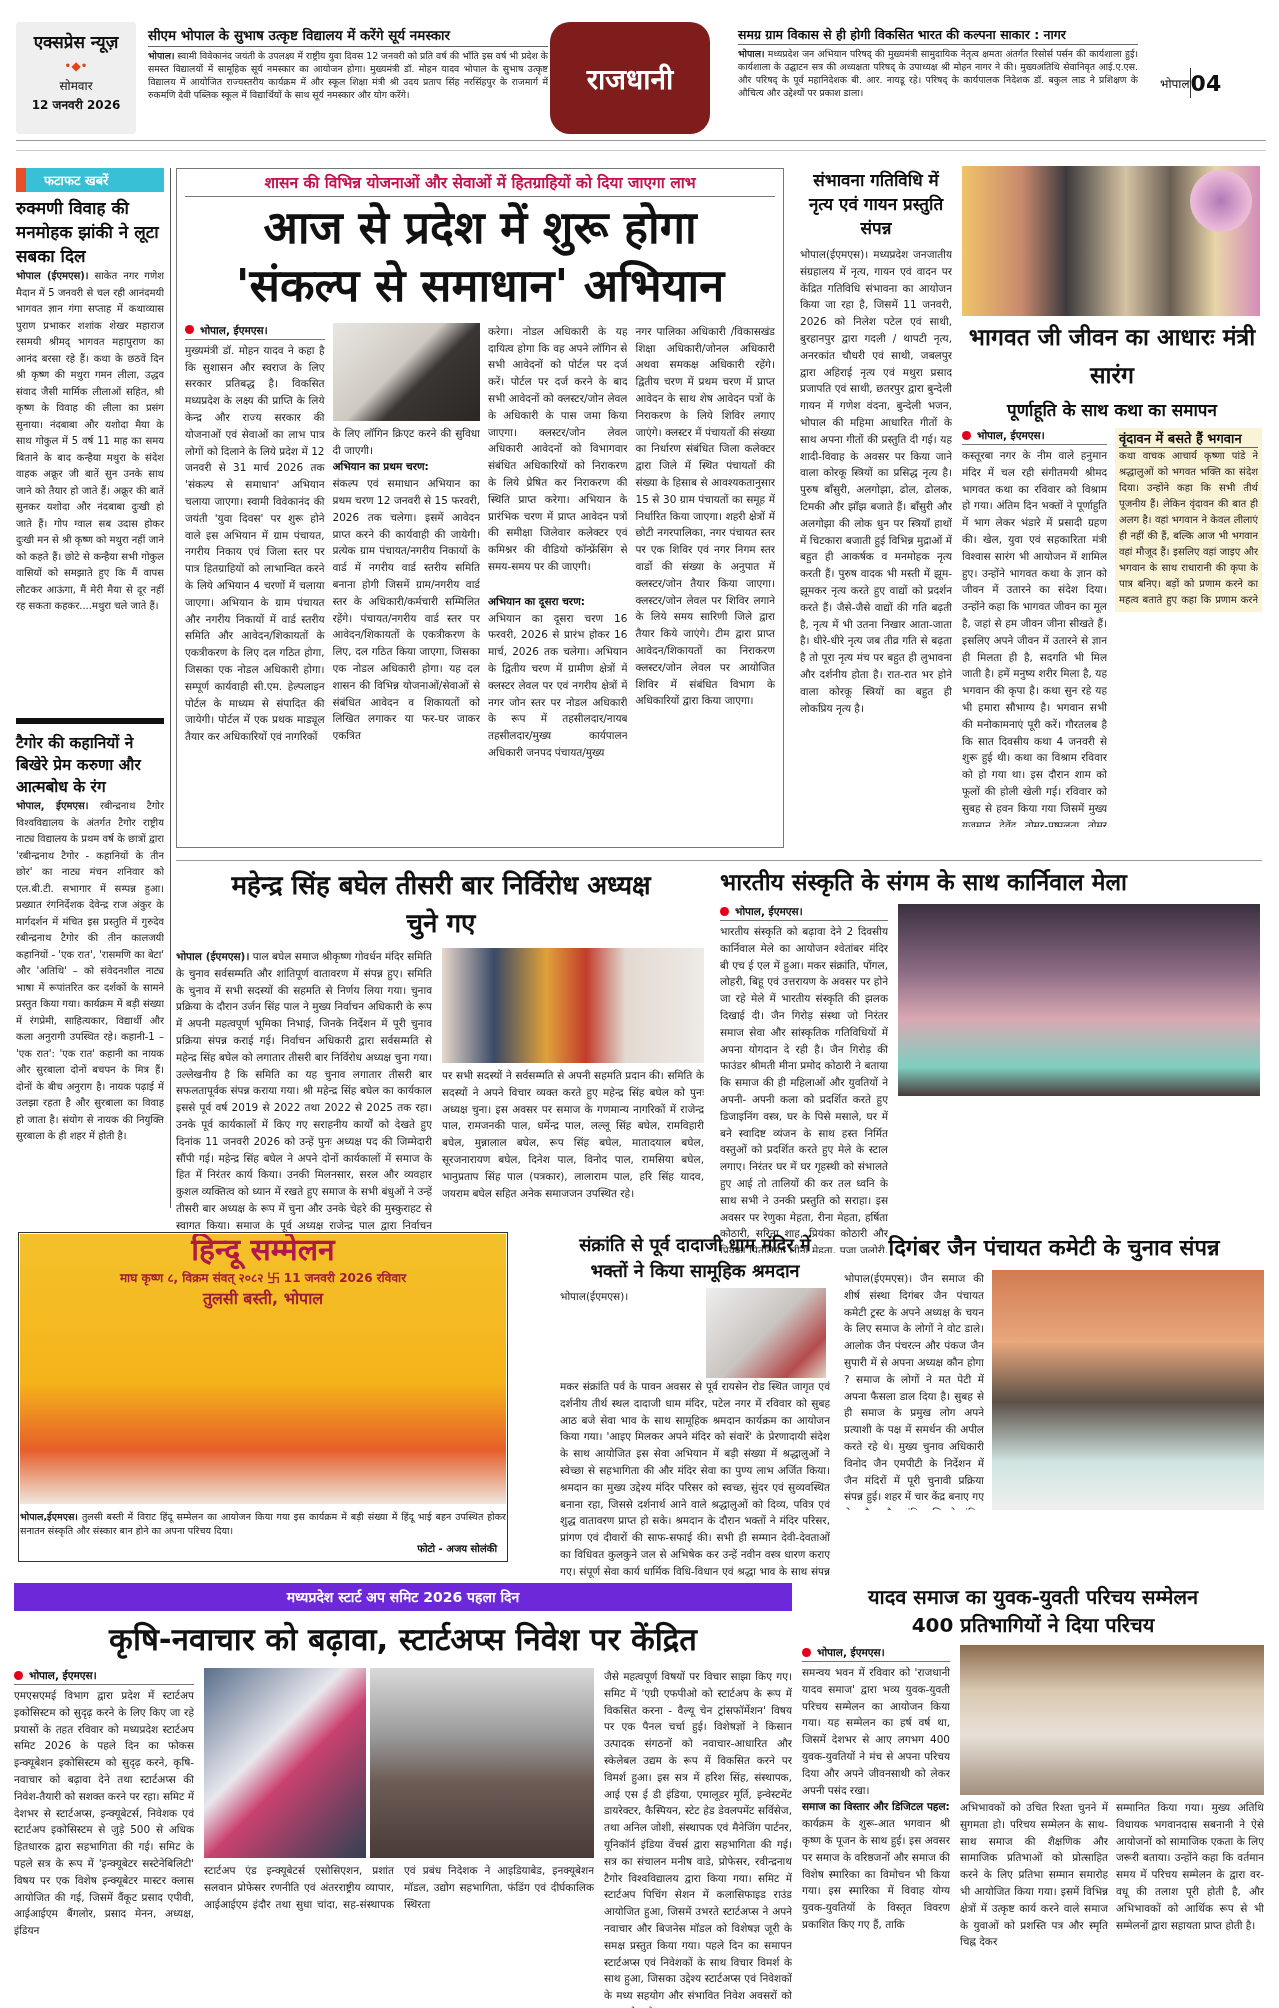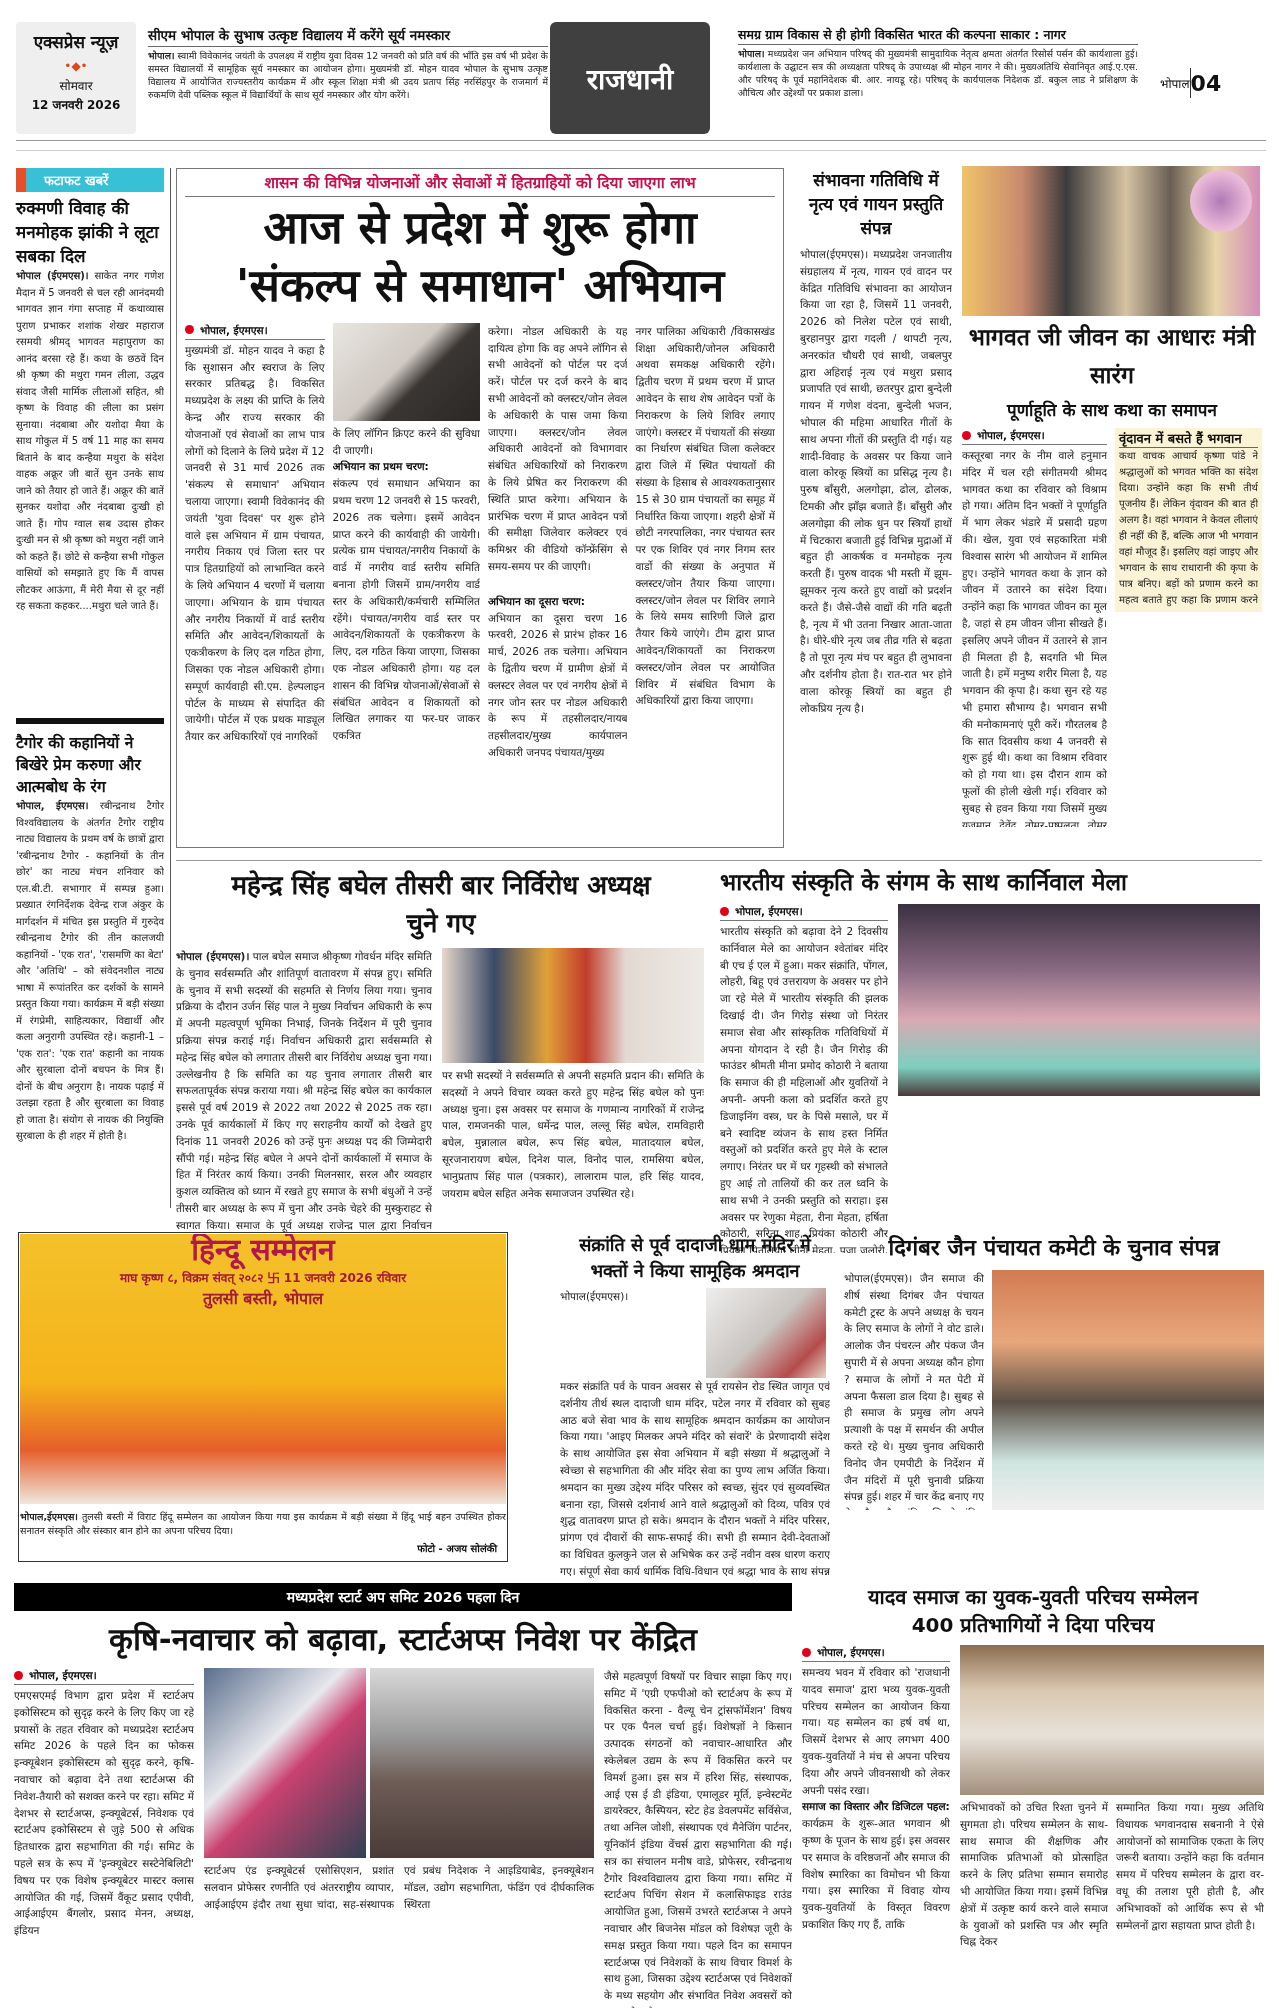--- a/index.html
+++ b/index.html
@@ -22,21 +22,21 @@
   <div style="color:#e0461b;font-size:12px;margin-top:6px">•◆•</div>
   <div style="font-size:12px;margin-top:4px">सोमवार</div>
   <div style="font-size:12px;font-weight:700;margin-top:2px">12 जनवरी 2026</div>
 </div>
 
 <div class="abs" style="left:148px;top:28px;width:400px">
   <div class="hd" style="font-size:13.5px;border-bottom:1px solid #666;padding-bottom:2px">सीएम भोपाल के सुभाष उत्कृष्ट विद्यालय में करेंगे सूर्य नमस्कार</div>
   <div class="txt" style="font-size:9.3px;line-height:13px;margin-top:2px"><b>भोपाल।</b> <span>स्वामी विवेकानंद जयंती के उपलक्ष्य में राष्ट्रीय युवा दिवस 12 जनवरी को प्रति वर्ष की भाँति इस वर्ष भी प्रदेश के समस्त विद्यालयों में सामूहिक सूर्य नमस्कार का आयोजन होगा। मुख्यमंत्री डॉ. मोहन यादव भोपाल के सुभाष उत्कृष्ट विद्यालय में आयोजित राज्यस्तरीय कार्यक्रम में और स्कूल शिक्षा मंत्री श्री उदय प्रताप सिंह नरसिंहपुर के राजमार्ग में रुकमणि देवी पब्लिक स्कूल में विद्यार्थियों के साथ सूर्य नमस्कार और योग करेंगे।</span></div>
 </div>
 
-<div class="abs" style="left:550px;top:22px;width:160px;height:112px;background:#404040;border-radius:6px;color:#fff;display:flex;align-items:center;justify-content:center">
+<div class="abs" style="left:550px;top:22px;width:160px;height:112px;background:#7f1d1d;border-radius:20px;color:#fff;display:flex;align-items:center;justify-content:center">
   <span style="font-size:28px;font-weight:700">राजधानी</span>
 </div>
 
 <div class="abs" style="left:738px;top:28px;width:400px">
   <div class="hd" style="font-size:12.5px;border-bottom:1px solid #666;padding-bottom:2px">समग्र ग्राम विकास से ही होगी विकसित भारत की कल्पना साकार : नागर</div>
   <div class="txt" style="font-size:9.3px;line-height:13px;margin-top:2px"><b>भोपाल।</b> <span>मध्यप्रदेश जन अभियान परिषद् की मुख्यमंत्री सामुदायिक नेतृत्व क्षमता अंतर्गत रिसोर्स पर्सन की कार्यशाला हुई। कार्यशाला के उद्घाटन सत्र की अध्यक्षता परिषद् के उपाध्यक्ष श्री मोहन नागर ने की। मुख्यअतिथि सेवानिवृत आई.ए.एस. और परिषद् के पूर्व महानिदेशक बी. आर. नायडू रहे। परिषद् के कार्यपालक निदेशक डॉ. बकुल लाड ने प्रशिक्षण के औचित्य और उद्देश्यों पर प्रकाश डाला।</span></div>
 </div>
 
 <div class="abs" style="left:1160px;top:68px;display:flex;align-items:center;gap:0">
   <span style="font-size:12px">भोपाल</span>
@@ -168,21 +168,21 @@
 
 <div class="abs" style="left:844px;top:1232px;width:420px">
   <div class="hd" style="font-size:22px;text-align:center;line-height:32px">दिगंबर जैन पंचायत कमेटी के चुनाव संपन्न</div>
   <div style="display:flex;gap:8px;margin-top:6px">
     <div class="txt" style="width:140px;height:240px"><span>भोपाल(ईएमएस)।</span> <span>जैन समाज की शीर्ष संस्था दिगंबर जैन पंचायत कमेटी ट्रस्ट के अपने अध्यक्ष के चयन के लिए समाज के लोगों ने वोट डाले। आलोक जैन पंचरत्न और पंकज जैन सुपारी में से अपना अध्यक्ष कौन होगा ? समाज के लोगों ने मत पेटी में अपना फैसला डाल दिया है। सुबह से ही समाज के प्रमुख लोग अपने प्रत्याशी के पक्ष में समर्थन की अपील करते रहे थे। मुख्य चुनाव अधिकारी विनोद जैन एमपीटी के निर्देशन में जैन मंदिरों में पूरी चुनावी प्रक्रिया संपन्न हुई। शहर में चार केंद्र बनाए गए थे- चौक जैन मंदिर, झिरनो मंदिर, हबीबगंज और जवाहर चौक जैन मंदिर में मतदान केंद्र बनाए गए थे। मुख्य चुनाव अधिकारी विनोद जैन एमपीटी ने बताया कि कुल 6557 सदस्यों ने से 4967 सदस्यों ने मताधिकार का प्रयोग किया, जो लगभग 76 प्रतिशत रहा। पर्यवेक्षक राकेश ओ एस डी चारों केन्द्रों के मतदान अधिकारी विनोद इंजिनियरद्व अमित जैनद्व मनोज एम के भारतद्व मुकेश जैन रहे। प्रवक्ता अंशुल जैन ने बताया सुबह देर दर्शन के बाद समाज के लोग वोट डालने आ रहे, रात में ही परिणाम आ जाएगी।</span></div>
     <div class="photo" style="width:272px;height:240px;background:linear-gradient(180deg,#d27b52 0%,#e9a77c 30%,#5b5046 55%,#cfe4e0 80%,#f0f0ee 100%)"></div>
   </div>
   <div class="txt" style="height:60px"></div>
 </div>
 
-<div class="abs" style="left:14px;top:1583px;width:778px;height:28px;background:#000000;color:#fff;text-align:center;font-size:14px;font-weight:700;line-height:28px">
+<div class="abs" style="left:14px;top:1583px;width:778px;height:28px;background:#6d28d9;color:#fff;text-align:center;font-size:14px;font-weight:700;line-height:28px">
   <span>मध्यप्रदेश स्टार्ट अप समिट 2026 पहला दिन</span>
 </div>
 <div class="abs" style="left:14px;top:1614px;width:778px">
   <div class="hd" style="font-size:31px;text-align:center;line-height:50px">कृषि-नवाचार को बढ़ावा, स्टार्टअप्स निवेश पर केंद्रित</div>
   <div style="display:flex;gap:10px;margin-top:4px">
     <div style="width:180px">
       <div class="dateline">
           <span class="dot"></span>
           <span>भोपाल, ईएमएस।</span>
         </div>

